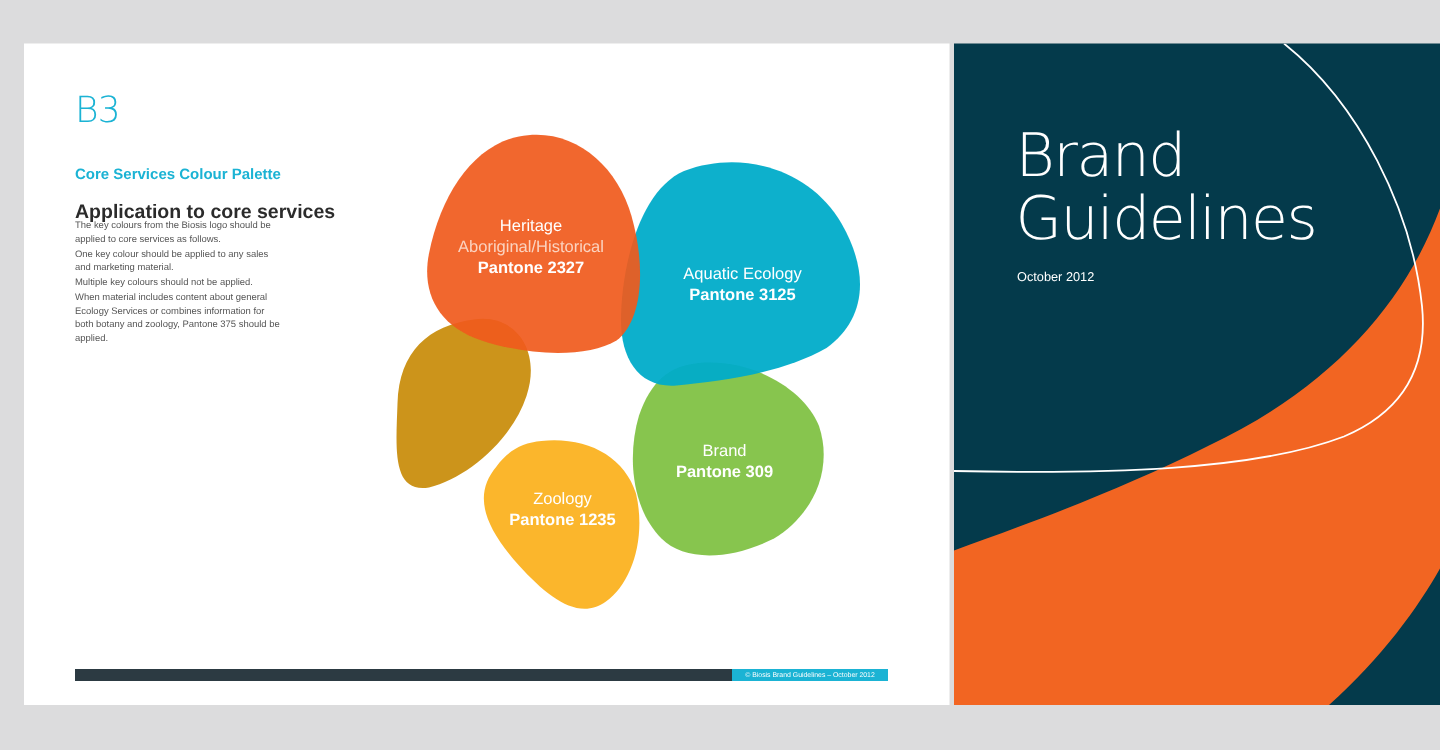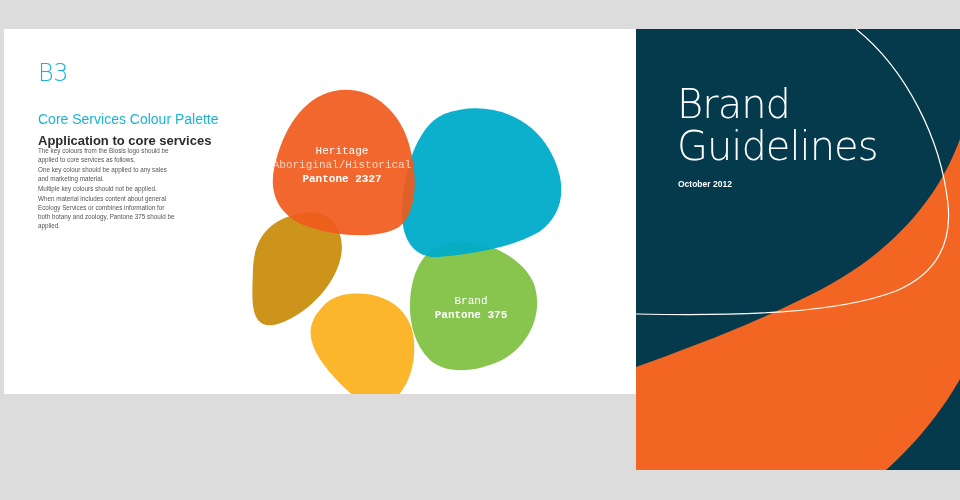--- a/index.html
+++ b/index.html
@@ -1,33 +1,33 @@
 <!DOCTYPE html>
 <html><head>
   <meta charset="utf-8">
   <style>
     html, body { margin:0; padding:0; }
     body { width:960px; height:500px; background:#dcdcdd; position:relative; overflow:hidden; font-family:"Liberation Sans", "DejaVu Sans", sans-serif; }
-    .page-left { position:absolute; left:4px; top:29px; width:617px; height:365px; background:#ffffff; overflow:hidden;padding-left:25px; }
+    .page-left { position:absolute; left:16px; top:29px; width:617px; height:441px; background:#ffffff; overflow:hidden; }
     .page-right { position:absolute; left:636px; top:29px; width:324px; height:441px; background:#043a4b; overflow:hidden; }
     .section-code { position:absolute; left:34px; top:30px; font-size:24px; color:#1bb3d4; font-weight:300; letter-spacing:-0.5px; font-family:"DejaVu Sans", sans-serif; }
-    .section-title { position:absolute; left:34px; top:82px; font-size:14px; color:#1bb3d4; font-weight:normal; }
+    .section-title { position:absolute; left:34px; top:82px; font-size:10px; color:#1bb3d4; font-weight:bold; }
     .sub-heading { position:absolute; left:34px; top:104px; font-size:13px; color:#2b2b2b; font-weight:bold; }
     .body-text { position:absolute; left:34px; top:117px; width:140px; font-size:6.3px; line-height:9px; color:#555; }
     .body-text p { margin:0 0 1px 0; }
     .palette { position:absolute; left:0; top:0; width:617px; height:441px; }
-    .blob-label { position:absolute; color:#fff; text-align:center; font-size:11px; line-height:14px; transform:translateX(-50%); white-space:nowrap;font-family:Liberation Mono, monospace; }
+    .blob-label { position:absolute; color:#fff; text-align:center; font-size:11px; line-height:14px; transform:translateX(-50%); white-space:nowrap; }
     .blob-label .name { display:block; }
     .blob-label .sub { display:block; color:#fbd3c0; font-weight:300; }
     .blob-label .pantone { display:block; font-weight:bold; }
     .footer-bar { position:absolute; left:34px; top:417px; width:438px; height:8px; background:#2c3a42; }
     .footer-tag { position:absolute; left:472px; top:417px; width:104px; height:8px; background:#1bb3d4; color:#fff; font-size:4.6px; line-height:8px; text-align:center; white-space:nowrap; }
     .cover-art { position:absolute; left:0; top:0; width:324px; height:441px; }
     .cover-title { position:absolute; left:41px; top:54px; color:#fff; font-size:40px; line-height:42px; font-weight:300; letter-spacing:-1px; font-family:"DejaVu Sans", sans-serif; }
-    .cover-date { position:absolute; left:42px; top:150px; color:#fff; font-size:8.5px; font-weight:bold; }
+    .cover-date { position:absolute; left:42px; top:150px; color:#fff; font-size:8.5px; font-weight:normal; }
   </style>
 </head>
 <body>
 
 <div class="page-left">
   <div class="section-code">B3</div>
   <div class="section-title">Core Services Colour Palette</div>
   <div class="sub-heading">Application to core services</div>
   <div class="body-text">
     <p>The key colours from the Biosis logo should be applied to core services as follows.</p>
@@ -49,23 +49,31 @@
 
       <path fill="#f05a1c" fill-opacity="0.92" d="M330,62 C365,55 395,80 405,115 C415,150 412,185 395,198 C375,210 335,208 305,198 C275,188 265,165 270,140 C278,100 300,68 330,62 Z"></path>
     </g>
   </svg>
 
   <div class="blob-label" style="left:338px;top:115px;">
     <span class="name">Heritage</span>
     <span class="sub">Aboriginal/Historical</span>
     <span class="pantone">Pantone 2327</span>
   </div>
+  <div class="blob-label" style="left:479px;top:147px;">
+    <span class="name">Aquatic Ecology</span>
+    <span class="pantone">Pantone 3125</span>
+  </div>
   <div class="blob-label" style="left:467px;top:265px;">
     <span class="name">Brand</span>
-    <span class="pantone">Pantone 375</span>
+    <span class="pantone">Pantone 309</span>
+  </div>
+  <div class="blob-label" style="left:359px;top:297px;">
+    <span class="name">Zoology</span>
+    <span class="pantone">Pantone 1235</span>
   </div>
 
   <div class="footer-bar"></div>
   <div class="footer-tag">© Biosis Brand Guidelines – October 2012</div>
 </div>
 
 <div class="page-right">
   <svg class="cover-art" viewBox="0 0 324 441">
     <path fill="#f26522" d="M324,110 C300,175 250,230 170,268 C110,298 50,320 0,338 L0,441 L250,441 C285,410 310,375 324,350 Z"></path>
     <path fill="none" stroke="#ffffff" stroke-width="1.2" d="M220,0 C270,40 305,110 312,175 C316,215 300,245 260,262 C200,285 100,287 0,285"></path>

